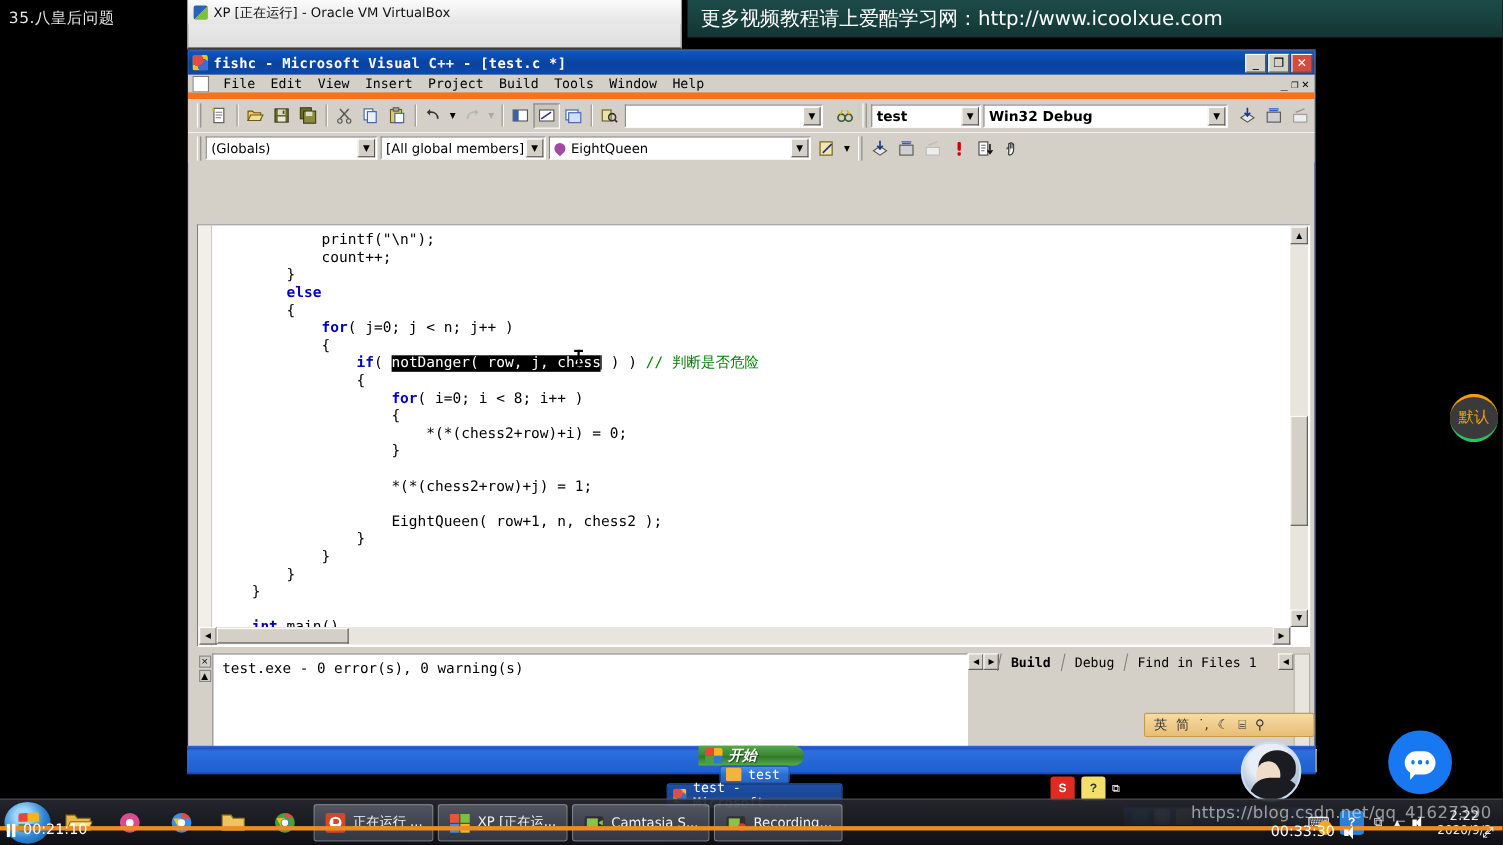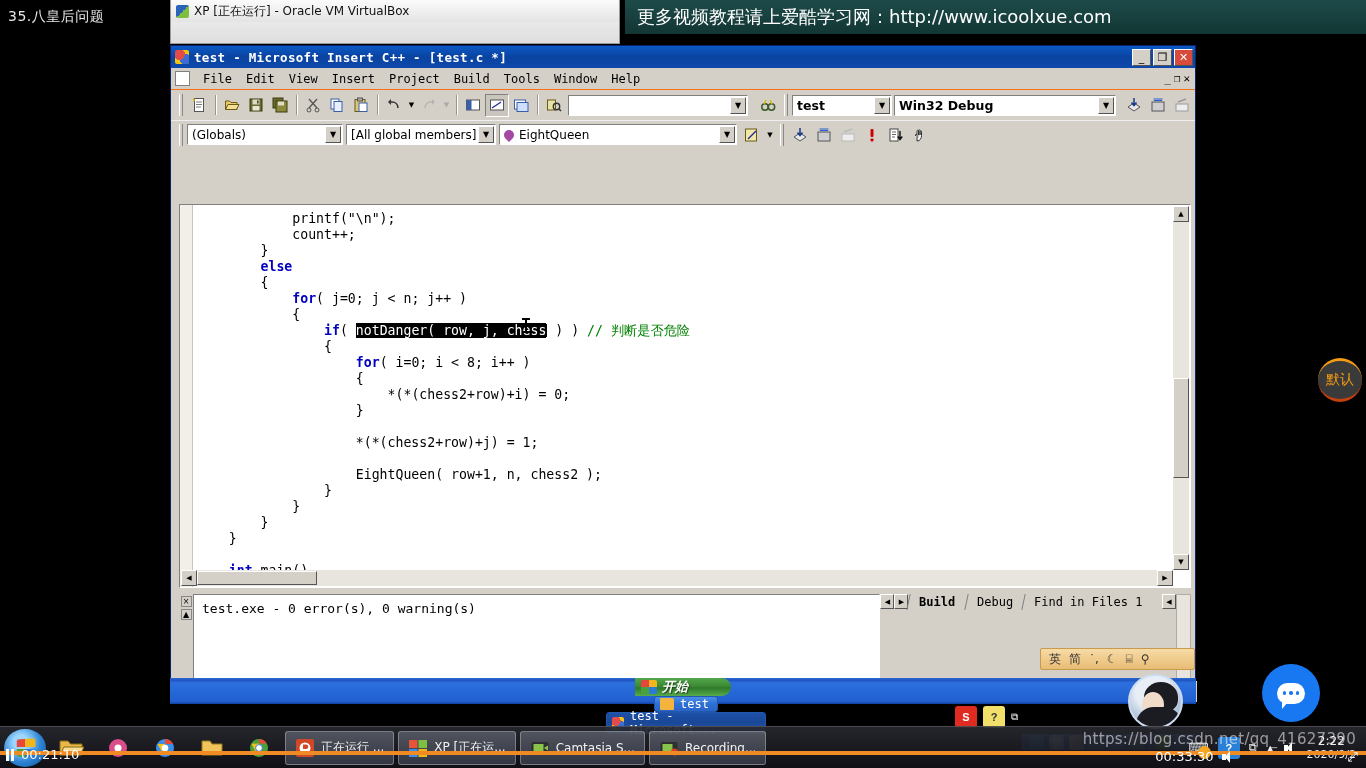--- a/index.html
+++ b/index.html
@@ -94,21 +94,21 @@
   .wbtn {
     width: 19px; height: 17px; margin-left: 2px; background: #d4d0c8;
     border: 1px solid; border-color: #fff #555 #555 #fff;
     display: flex; align-items: center; justify-content: center;
     font-size: 11px; color: #000; font-family: "DejaVu Sans", sans-serif;
   }
   .wbtn.close { background: #d84b3c; color: #fff; }
 
   .vc-menubar {
     height: 22px; display: flex; align-items: center; gap: 0px; padding-left: 4px;
-    background: #d4d0c8; border-bottom: 1px solid #f97316;
+    background: #d4d0c8; border-bottom: 6px solid #f97316;
   }
   .docico { width: 15px; height: 15px; margin-right: 6px;
     background: #fff; border: 1px solid #808080; }
   .menu-item { font-size: 12px; padding: 2px 7px; color: #000;
      font-family: "DejaVu Sans Mono", monospace; }
   .mdi-btns { margin-left: auto; display: flex; gap: 3px; padding-right: 5px; font-size: 11px;
     font-family: "DejaVu Sans Mono", monospace; }
 
   .toolbar {
     height: 30px; display: flex; align-items: center; background: #d4d0c8;
@@ -296,21 +296,21 @@
   }
   .w7-clock { text-align: center; line-height: 13px; font-size: 12px; font-family: "DejaVu Sans", sans-serif; }
 
   .icon-sq { width: 22px; height: 22px; border-radius: 3px; display:flex;align-items:center;justify-content:center;
      font-size: 11px; color: #fff; font-weight: bold; }
 
   
   .float-btn {
     position: absolute; right: 4px; top: 358px; width: 44px; height: 44px; border-radius: 50%;
     background: #3a3a3a; color: #f39c12; display: flex; align-items: center; justify-content: center;
-    font-size: 14px; border-top: 3px solid #f39c12; border-bottom: 3px solid #c2410c;
+    font-size: 14px; border-top: 3px solid #f39c12; border-bottom: 3px solid #22c55e;
     font-family: "DejaVu Sans", sans-serif;
   }
   .chat-btn {
     position: absolute; right: 46px; bottom: 46px; width: 58px; height: 58px; border-radius: 50%;
     background: #1878f2; display: flex; align-items: center; justify-content: center;
   }
   .chat-bubble {
     width: 28px; height: 21px; background: #fff; border-radius: 11px; position: relative;
     display: flex; align-items: center; justify-content: center; gap: 3px;
   }
@@ -350,21 +350,21 @@
     <div class="vbox-title">
       <div class="vbox-ico"></div>
       <div class="vbox-title-text">XP [正在运行] - Oracle VM VirtualBox</div>
     </div>
   </div>
 
   <div class="vc">
 
     <div class="vc-title">
       <div class="vc-ico"></div>
-      <div class="vc-title-text">test - Microsoft Insert C++ - [test.c *]</div>
+      <div class="vc-title-text">fishc - Microsoft Visual C++ - [test.c *]</div>
       <div class="wbtn">_</div>
       <div class="wbtn">❐</div>
       <div class="wbtn close">✕</div>
     </div>
 
     <div class="vc-menubar">
       <div class="docico"></div>
       <div class="menu-item">File</div>
       <div class="menu-item">Edit</div>
       <div class="menu-item">View</div>

